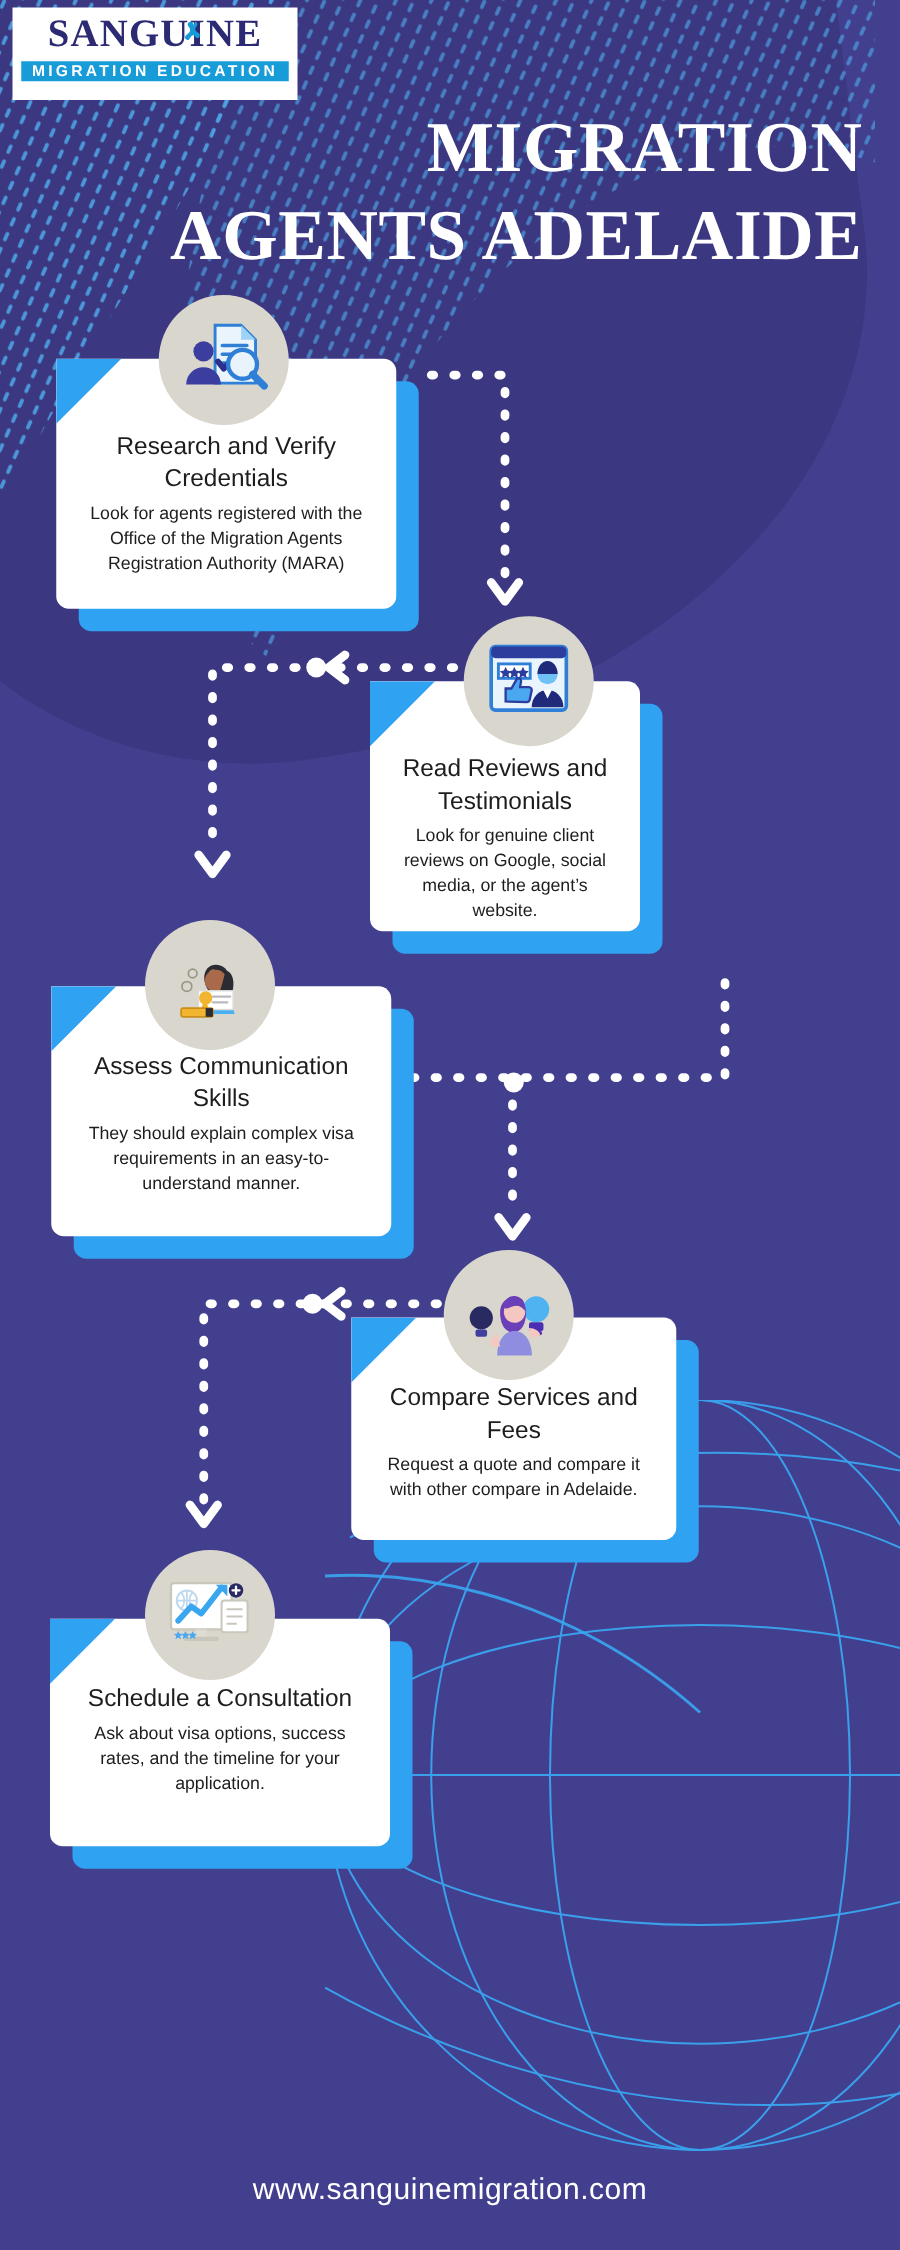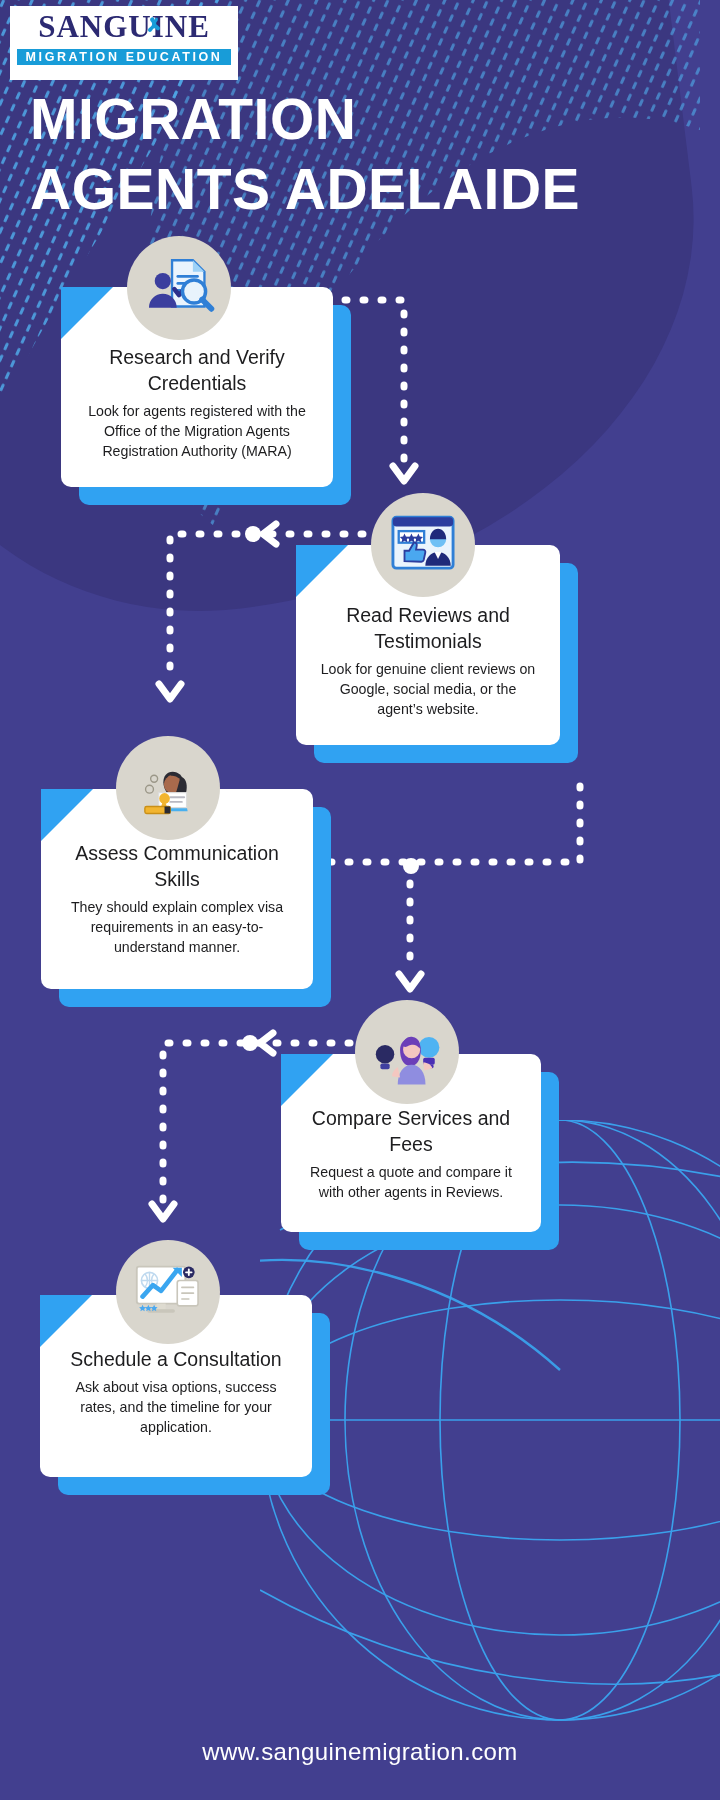--- a/index.html
+++ b/index.html
@@ -52,25 +52,26 @@
     margin-top: 7px;
     width: 214px; height: 16px;
     background: #189cd8;
     color: #ffffff;
     font-size: 12.5px; font-weight: bold; letter-spacing: 2.6px;
     display: flex; align-items: center; justify-content: center;
   }
 
   .title {
     position: absolute; left: 30px; top: 84px; width: 660px;
-    text-align: left;
+    text-align: right;
     color: #ffffff;
     font-size: 57px; font-weight: bold; line-height: 1.23;
     letter-spacing: 0.5px;
     z-index: 5;
+    font-family: Liberation Serif, serif;
   }
   .title .l2 { display: block; }
 
   
   .card { position: absolute; z-index: 4; }
   .card .shadow {
     position: absolute; left: 18px; top: 18px;
     width: 100%; height: 100%;
     background: #30a2f2;
     border-radius: 10px;
@@ -107,23 +108,23 @@
     width: 104px; height: 104px;
     border-radius: 50%;
     background: #d9d6cd;
     z-index: 8;
     display: flex; align-items: center; justify-content: center;
     overflow: hidden;
   }
   .badge svg { width: 74px; height: 74px; }
 
   
-  #card-1 { left: 61px;  top: 287px; width: 272px; height: 200px; }
+  #card-1 { left: 45px;  top: 287px; width: 272px; height: 200px; }
   #badge-1{ left: 127px; top: 236px; }
-  #card-2 { left: 296px; top: 545px; width: 264px; height: 200px; }
+  #card-2 { left: 296px; top: 545px; width: 216px; height: 200px; }
   #badge-2{ left: 371px; top: 493px; }
   #card-3 { left: 41px;  top: 789px; width: 272px; height: 200px; }
   #badge-3{ left: 116px; top: 736px; }
   #card-4 { left: 281px; top: 1054px; width: 260px; height: 178px; }
   #badge-4{ left: 355px; top: 1000px; }
   #card-5 { left: 40px;  top: 1295px; width: 272px; height: 182px; }
   #badge-5{ left: 116px; top: 1240px; }
 
   #card-1 .body { padding-top: 58px; }
   #card-2 .body { padding-top: 58px; }
@@ -311,21 +312,21 @@
       <rect x="29" y="48" width="5" height="6" fill="#2b2b33"></rect>
     </svg>
   </div>
 
   <div class="card" id="card-4">
     <div class="shadow"></div>
     <div class="sheet">
       <div class="fold"></div>
       <div class="body">
         <h3>Compare Services and Fees</h3>
-        <p>Request a quote and compare it with other agents in Reviews.</p>
+        <p>Request a quote and compare it with other compare in Adelaide.</p>
       </div>
     </div>
   </div>
   <div class="badge" id="badge-4">
     <svg viewBox="0 0 64 64">
       <circle cx="13" cy="34" r="8" fill="#2a2a63"></circle>
       <rect x="9" y="42" width="8" height="5" rx="1.5" fill="#3f3fa0"></rect>
       <circle cx="51" cy="28" r="9" fill="#4fb3f2"></circle>
       <rect x="46" y="37" width="10" height="6" rx="1.5" fill="#4a2fb5"></rect>
       <rect x="47" y="43" width="8" height="3" rx="1.2" fill="#4a2fb5"></rect>

